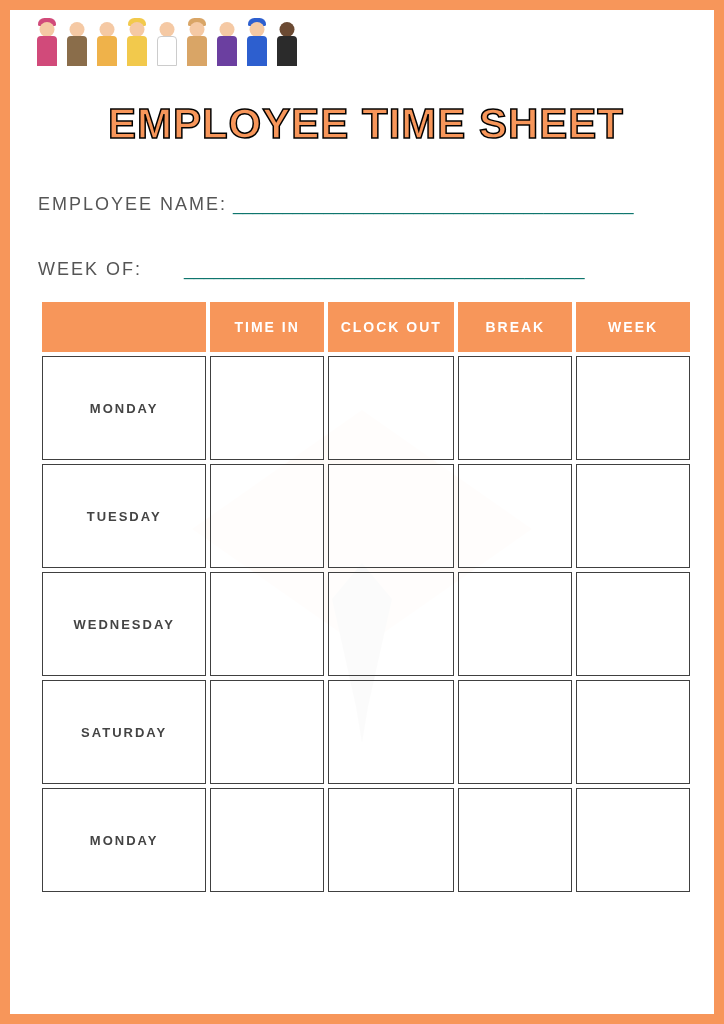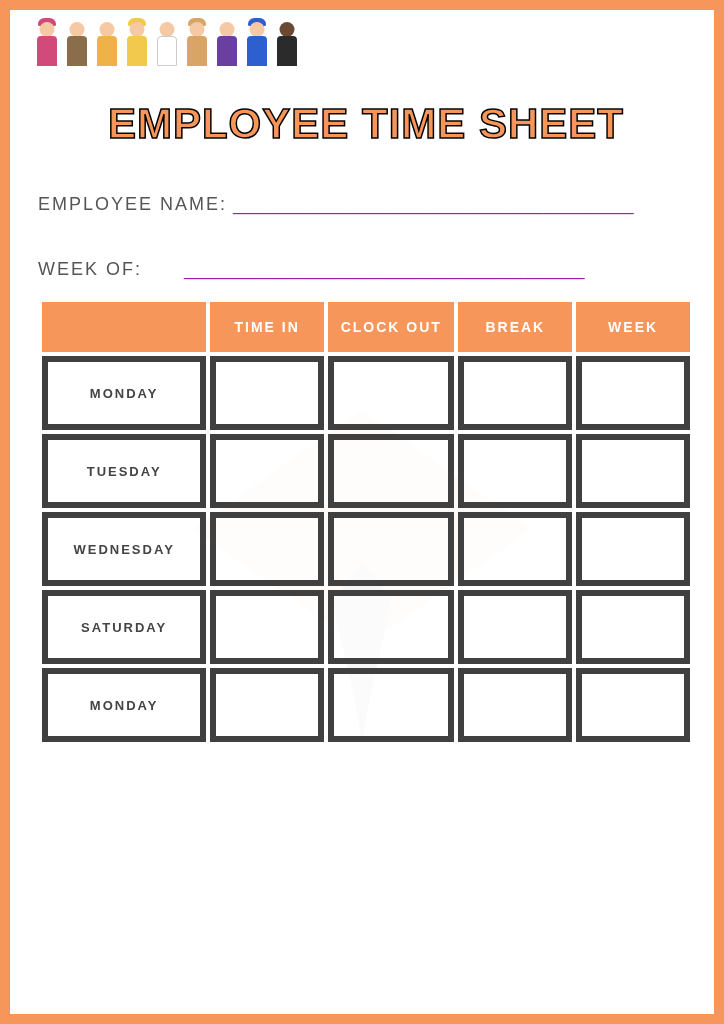--- a/index.html
+++ b/index.html
@@ -88,21 +88,21 @@
     }
     .field-row.second {
       margin-top: 44px;
       gap: 36px;
     }
     .field-label {
       white-space: nowrap;
     }
     .field-line {
       flex: 1;
-      color: #a21caf;
+      color: #0f766e;
       letter-spacing: 0;
       overflow: hidden;
       white-space: nowrap;
       padding-left: 6px;
     }
     table.timesheet {
       width: 100%;
       border-collapse: separate;
       border-spacing: 4px;
       margin-top: 18px;
@@ -114,22 +114,22 @@
       font-size: 14px;
       letter-spacing: 2px;
       font-weight: 700;
       height: 50px;
       border: none;
     }
     table.timesheet th.blank {
       background: #f7965a;
     }
     table.timesheet td {
-      border: 6px solid #404040;
-      height: 74px;
+      border: 1px solid #404040;
+      height: 104px;
       background: rgba(255,255,255,0.6);
     }
     table.timesheet td.day {
       font-size: 13px;
       letter-spacing: 2px;
       font-weight: 700;
       color: #444;
       text-align: center;
     }
     table.timesheet td.val {

